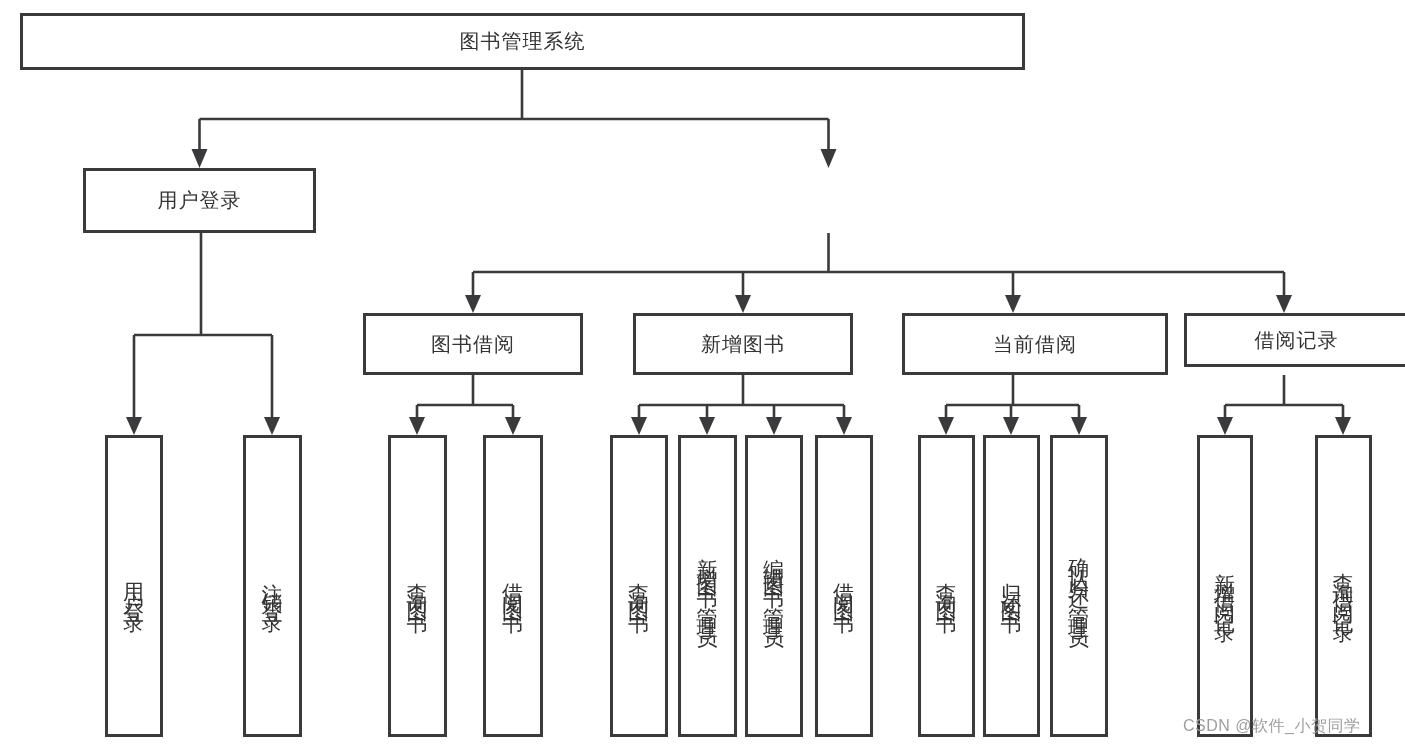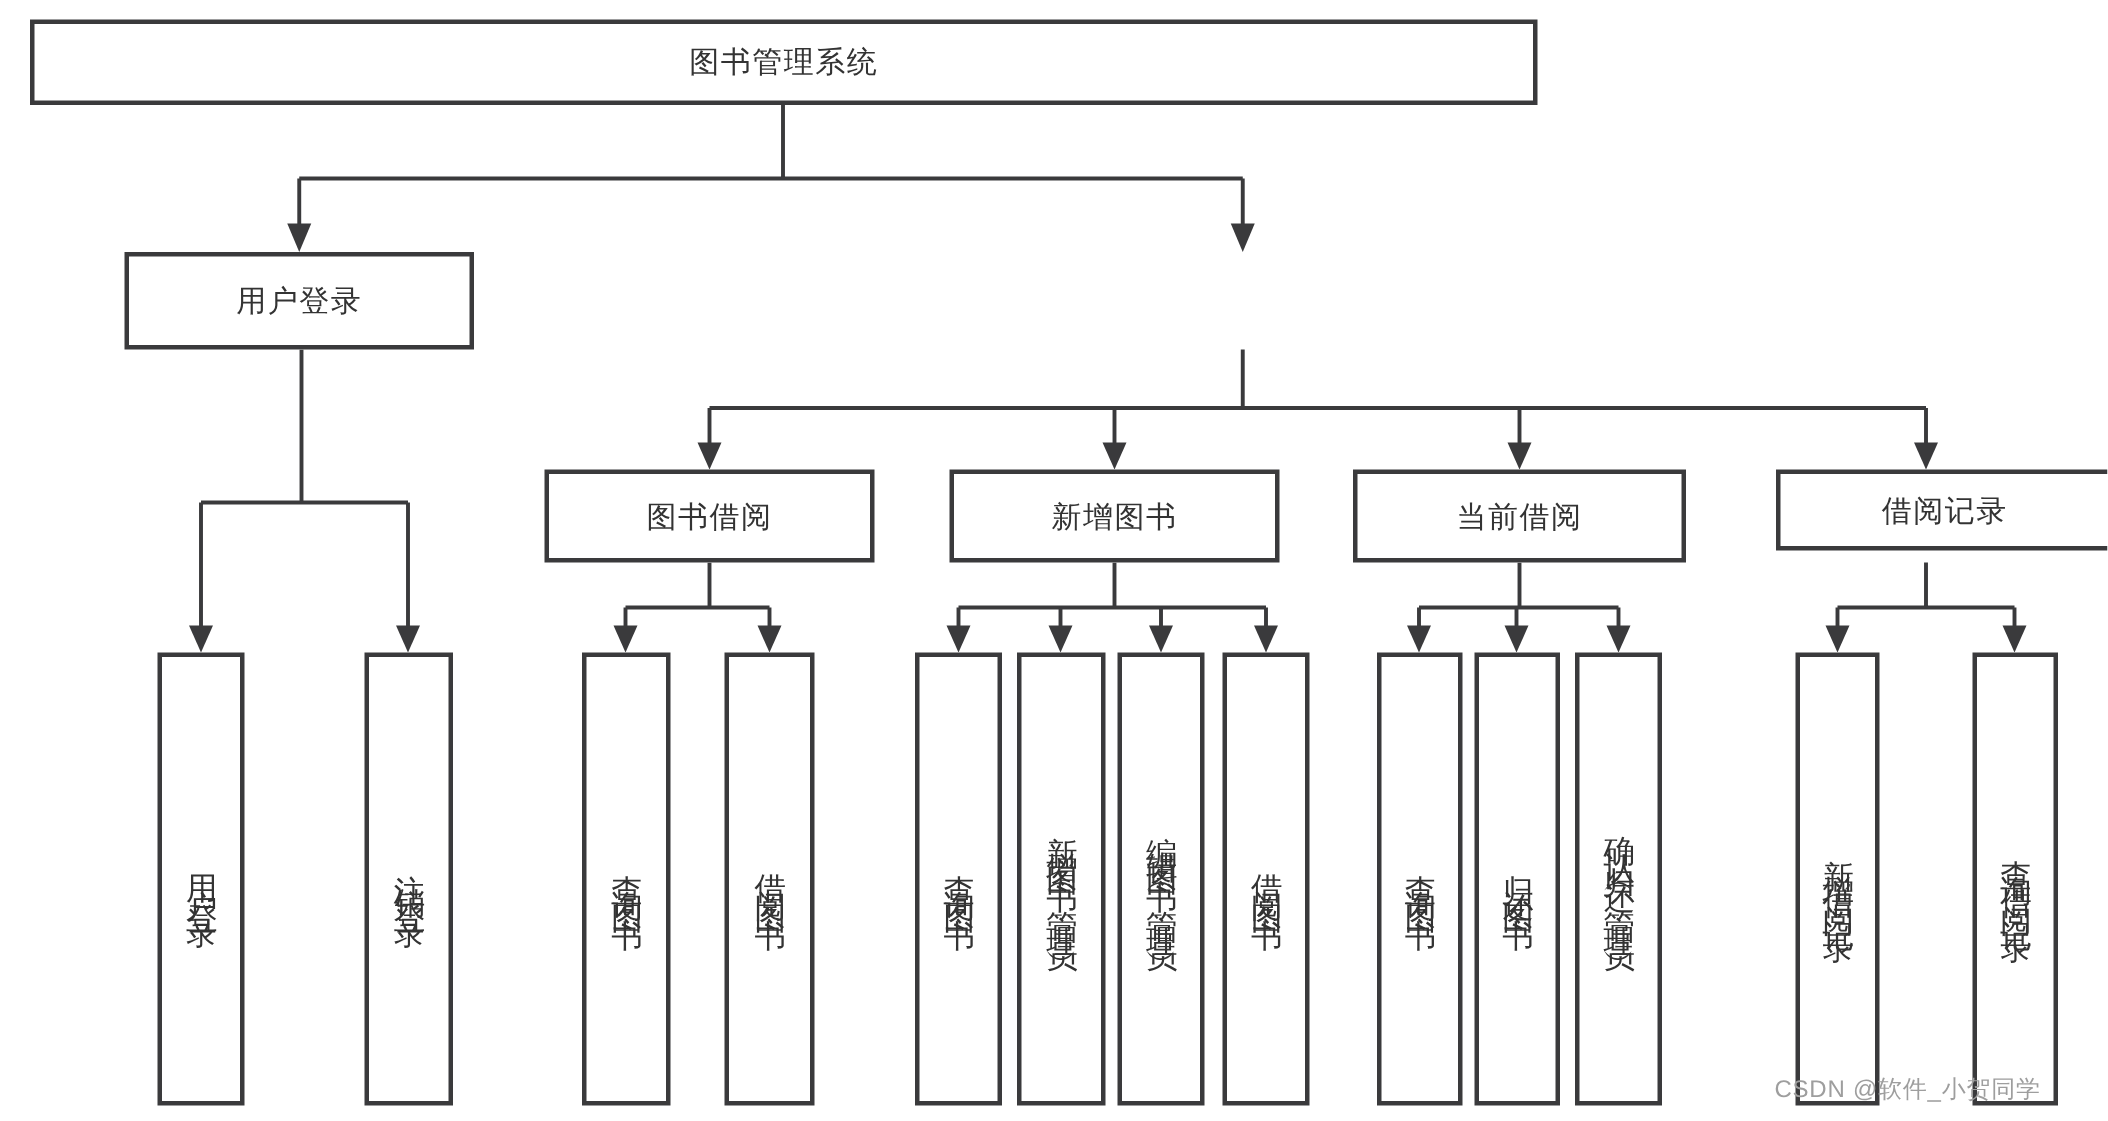--- a/index.html
+++ b/index.html
@@ -103,21 +103,21 @@
   <div class="node h" style="left:83px;top:168px;width:233px;height:65px">
     <span>用户登录</span>
   </div>
 
   <div class="node h" style="left:363px;top:313px;width:220px;height:62px">
     <span>图书借阅</span>
   </div>
   <div class="node h" style="left:633px;top:313px;width:220px;height:62px">
     <span>新增图书</span>
   </div>
-  <div class="node h" style="left:902px;top:313px;width:222px;height:62px">
+  <div class="node h" style="left:902px;top:313px;width:266px;height:62px">
     <span>当前借阅</span>
   </div>
   <div class="node h" style="left:1184px;top:313px;width:225px;height:54px">
     <span>借阅记录</span>
   </div>
 
   <div class="node v" style="left:105px;width:58px">
     <span class="vtext">用户登录</span>
   </div>
   <div class="node v" style="left:243px;width:59px">

